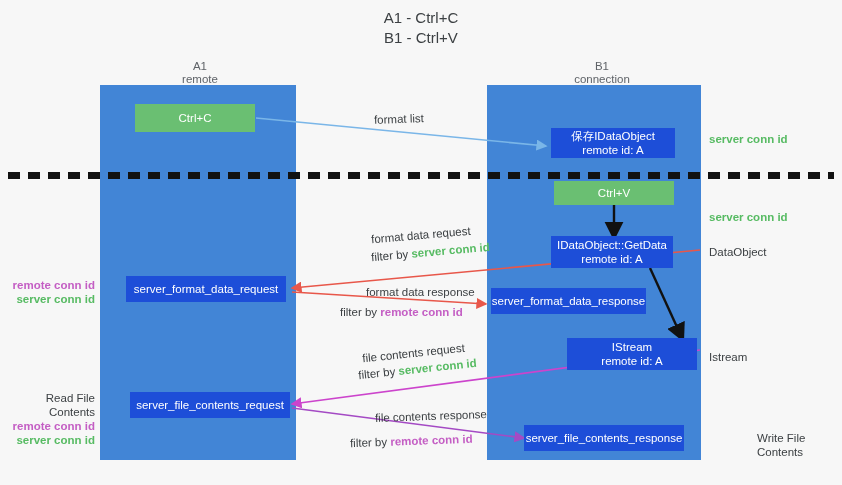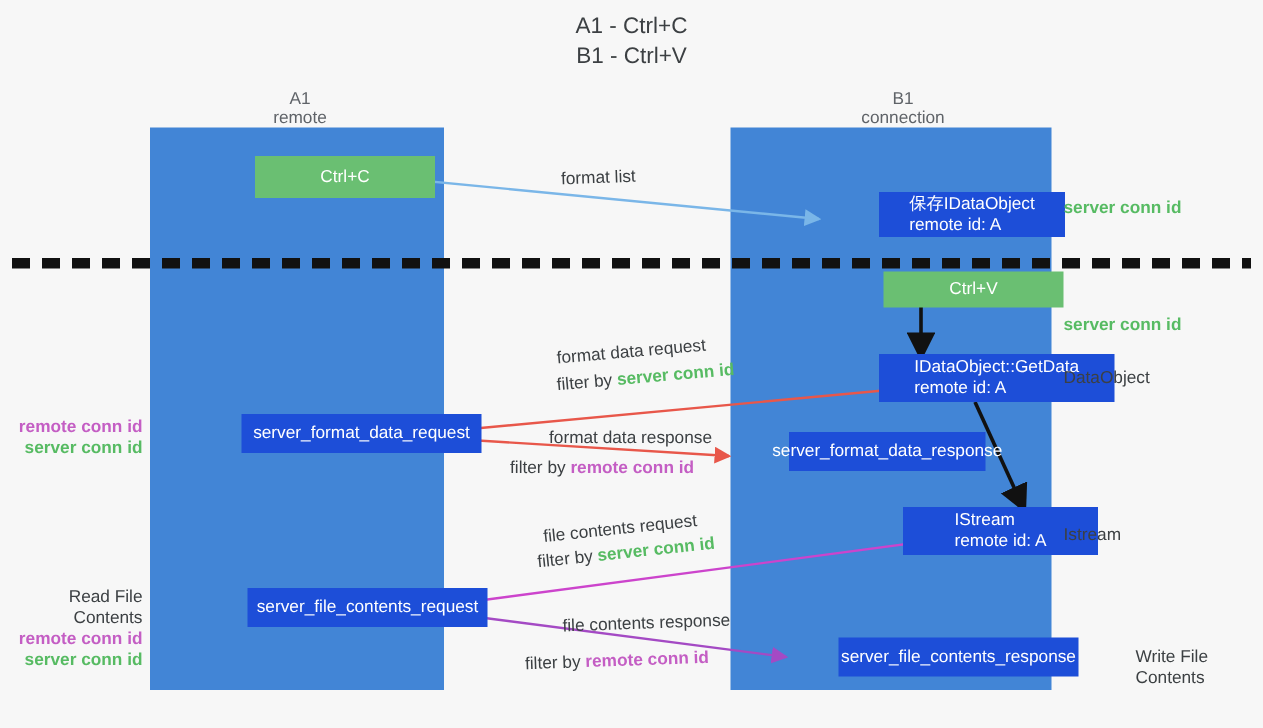--- a/index.html
+++ b/index.html
@@ -24,22 +24,22 @@
     color:#5f6368;white-space:pre-line;
   }
 
   
   .lane{position:absolute;background:#4285d6;}
 
   
   .box{
     position:absolute;display:flex;flex-direction:column;
     align-items:center;justify-content:center;
-    color:#ffffff;font-size:11.5px;line-height:14px;text-align:left;
-    white-space:pre-line;box-sizing:border-box;padding:2px 4px;margin-left:35px;
+    color:#ffffff;font-size:11.5px;line-height:14px;text-align:center;
+    white-space:pre-line;box-sizing:border-box;padding:2px 4px;
   }
   .box.green{background:#6aBF72;}
   .box.orange{background:#fbb košt;}
   .box.orange{background:#1d4ed8;}
 
   
   .side-label{
     position:absolute;font-size:11.5px;line-height:14px;white-space:pre-line;
   }
   .side-label.green{color:#57bb63;font-weight:bold;}
@@ -123,24 +123,24 @@
 
   <div class="box orange" style="left:126px;top:276px;width:160px;height:26px;">server_format_data_request</div>
 
   <div class="box orange" style="left:130px;top:392px;width:160px;height:26px;">server_file_contents_request</div>
 
   <div class="box orange" style="left:551px;top:128px;width:124px;height:30px;">保存IDataObject
 remote id: A</div>
 
   <div class="box green" style="left:554px;top:181px;width:120px;height:24px;">Ctrl+V</div>
 
-  <div class="box orange" style="left:551px;top:236px;width:157px;height:32px;">IDataObject::GetData
+  <div class="box orange" style="left:551px;top:236px;width:122px;height:32px;">IDataObject::GetData
 remote id: A</div>
 
-  <div class="box orange" style="left:491px;top:288px;width:131px;height:26px;">server_format_data_response</div>
+  <div class="box orange" style="left:491px;top:288px;width:155px;height:26px;">server_format_data_response</div>
 
   <div class="box orange" style="left:567px;top:338px;width:130px;height:32px;">IStream
 remote id: A</div>
 
   <div class="box orange" style="left:524px;top:425px;width:160px;height:26px;">server_file_contents_response</div>
 
   <div class="side-label green" style="left:709px;top:132px;">server conn id</div>
   <div class="side-label green" style="left:709px;top:210px;">server conn id</div>
   <div class="side-label plain" style="left:709px;top:245px;">DataObject</div>
   <div class="side-label plain" style="left:709px;top:350px;">Istream</div>

